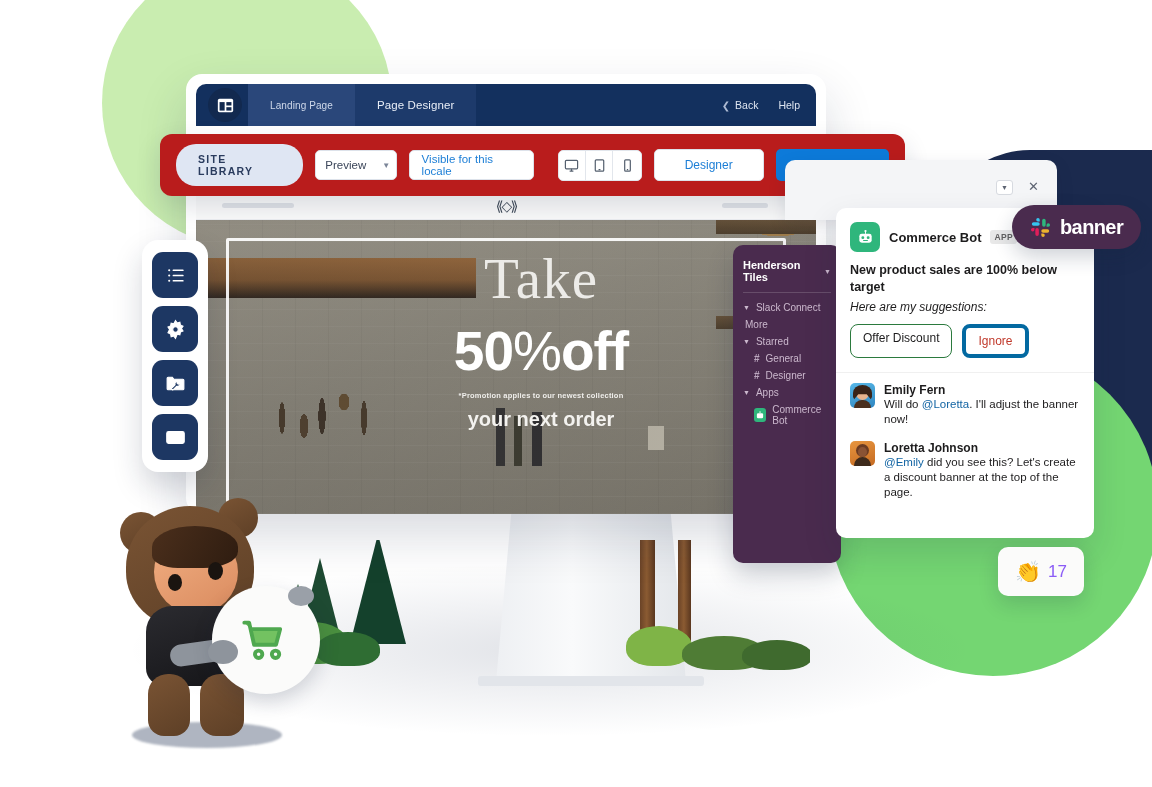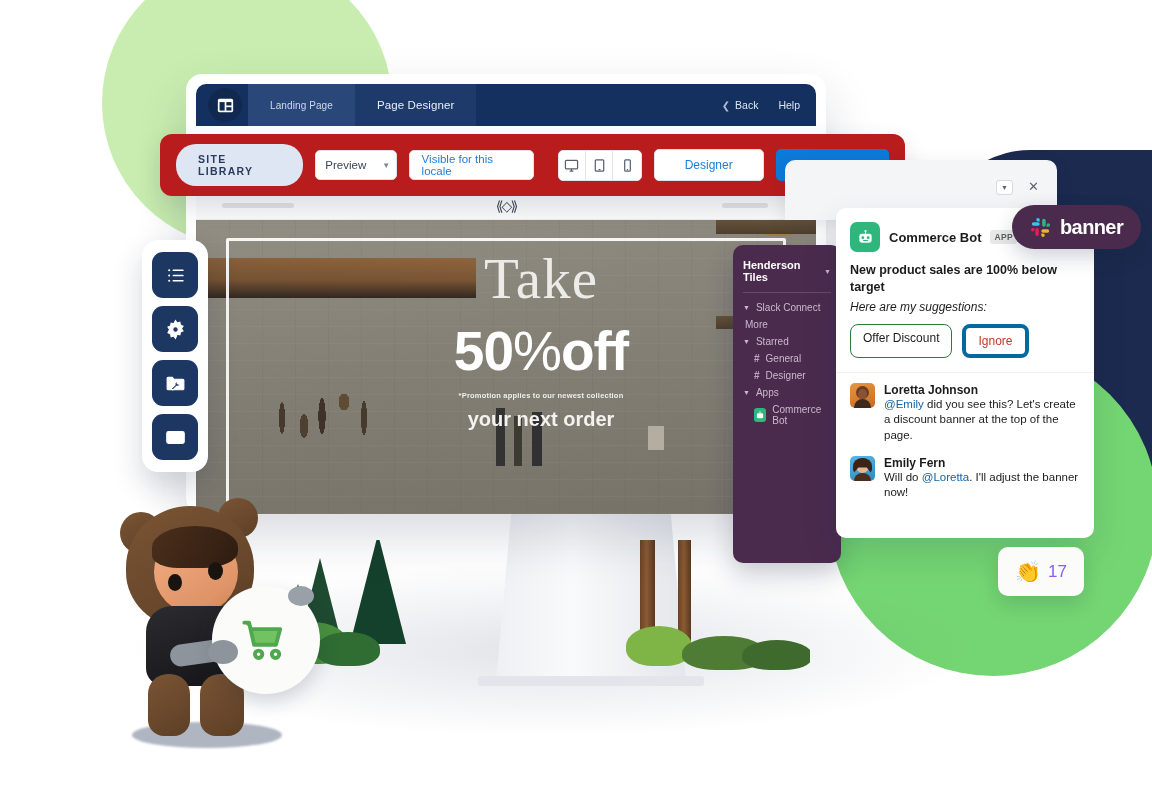--- a/index.html
+++ b/index.html
@@ -429,40 +429,40 @@
     </div>
     <div id="bot-title">New product sales are 100% below target</div>
     <div id="bot-sub">Here are my suggestions:</div>
     <div id="bot-actions">
       <div class="act-btn" id="act-discount">Offer Discount</div>
       <div class="act-btn" id="act-ignore">Ignore</div>
     </div>
     <div id="bot-divider"></div>
 
     <div class="msg">
+      <div class="msg-avatar" style="background:linear-gradient(160deg,#58b8e8,#2f86c0);">
+        <div style="position:absolute;left:6px;top:3px;width:13px;height:14px;border-radius:50%;background:#e8b48e;"></div>
+        <div style="position:absolute;left:3px;top:2px;width:19px;height:16px;border-radius:50% 50% 30% 30%;background:#3a2418;clip-path:polygon(0 0,100% 0,100% 100%,72% 60%,28% 60%,0 100%);"></div>
+        <div style="position:absolute;left:4px;top:17px;width:17px;height:10px;border-radius:8px 8px 0 0;background:#4a2f1e;"></div>
+      </div>
+      <div>
+        <div class="msg-name">Emily Fern</div>
+        <div class="msg-text"><span>Will do </span><span class="mention">@Loretta</span><span>. I'll adjust the banner now!</span></div>
+      </div>
+    </div>
+
+    <div class="msg">
       <div class="msg-avatar" style="background:linear-gradient(160deg,#e8963f,#c56a22);">
         <div style="position:absolute;left:6px;top:3px;width:13px;height:13px;border-radius:50%;background:#6b3b22;"></div>
         <div style="position:absolute;left:8px;top:6px;width:9px;height:10px;border-radius:50%;background:#8a5334;"></div>
         <div style="position:absolute;left:4px;top:16px;width:17px;height:11px;border-radius:9px 9px 0 0;background:#3e2a1c;"></div>
       </div>
       <div>
         <div class="msg-name">Loretta Johnson</div>
         <div class="msg-text"><span class="mention">@Emily</span><span> did you see this? Let's create a discount banner at the top of the page.</span></div>
-      </div>
-    </div>
-
-    <div class="msg">
-      <div class="msg-avatar" style="background:linear-gradient(160deg,#58b8e8,#2f86c0);">
-        <div style="position:absolute;left:6px;top:3px;width:13px;height:14px;border-radius:50%;background:#e8b48e;"></div>
-        <div style="position:absolute;left:3px;top:2px;width:19px;height:16px;border-radius:50% 50% 30% 30%;background:#3a2418;clip-path:polygon(0 0,100% 0,100% 100%,72% 60%,28% 60%,0 100%);"></div>
-        <div style="position:absolute;left:4px;top:17px;width:17px;height:10px;border-radius:8px 8px 0 0;background:#4a2f1e;"></div>
-      </div>
-      <div>
-        <div class="msg-name">Emily Fern</div>
-        <div class="msg-text"><span>Will do </span><span class="mention">@Loretta</span><span>. I'll adjust the banner now!</span></div>
       </div>
     </div>
   </div>
 
   <div id="slack-pill">
     <svg class="logo" viewBox="0 0 24 24">
       <path d="M5.1 14.7a2 2 0 11-2-2h2zM6.1 14.7a2 2 0 014 0v5a2 2 0 11-4 0z" fill="#e01e5a"></path>
       <path d="M9.1 5.1a2 2 0 112-2v2zM9.1 6.1a2 2 0 010 4h-5a2 2 0 110-4z" fill="#36c5f0"></path>
       <path d="M18.9 9.1a2 2 0 112 2h-2zM17.9 9.1a2 2 0 01-4 0v-5a2 2 0 114 0z" fill="#2eb67d"></path>
       <path d="M14.9 18.9a2 2 0 11-2 2v-2zM14.9 17.9a2 2 0 010-4h5a2 2 0 110 4z" fill="#ecb22e"></path>

